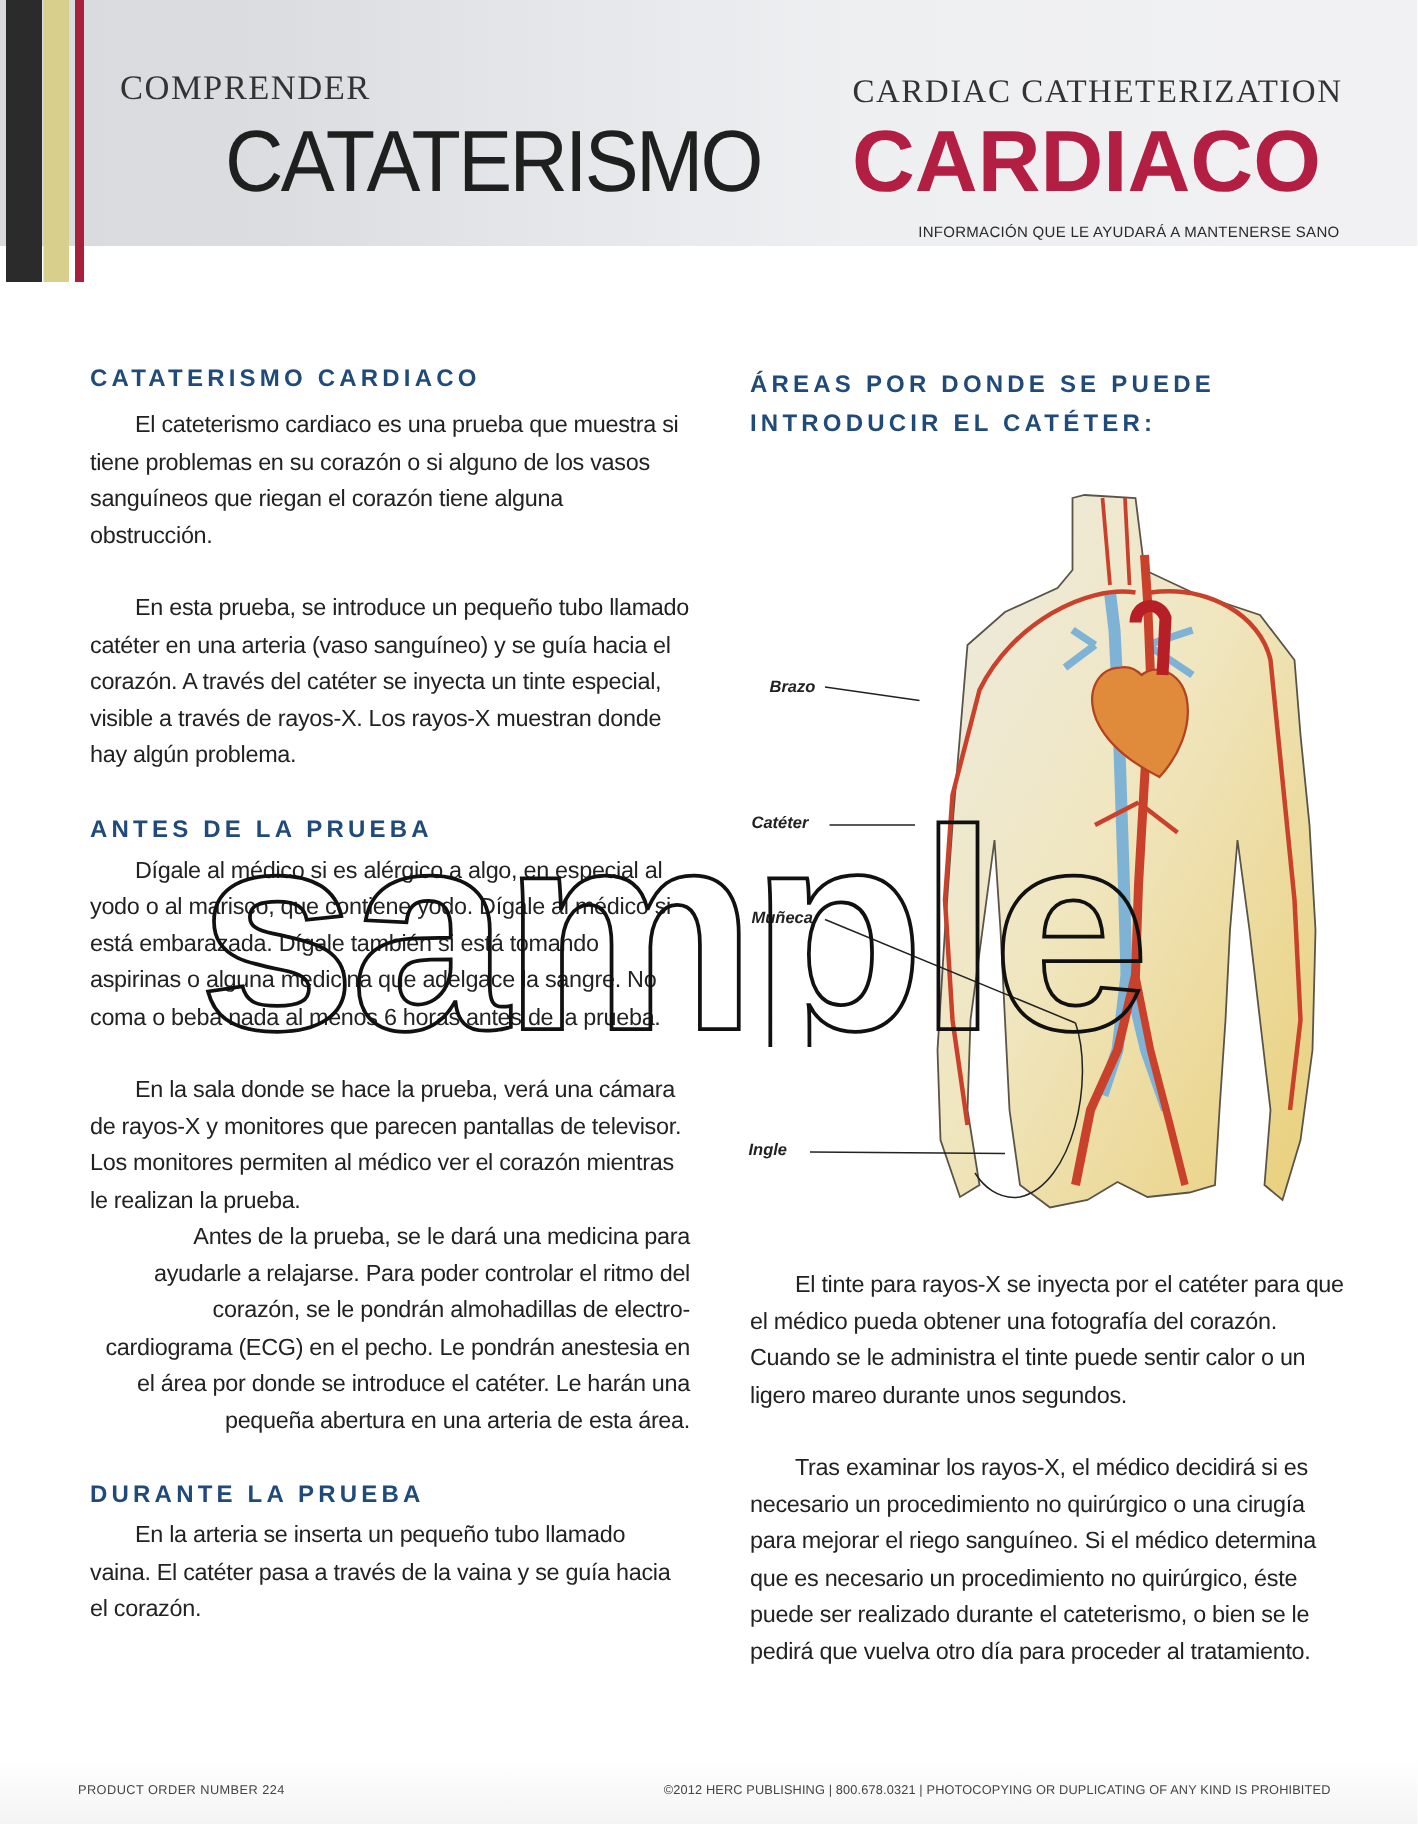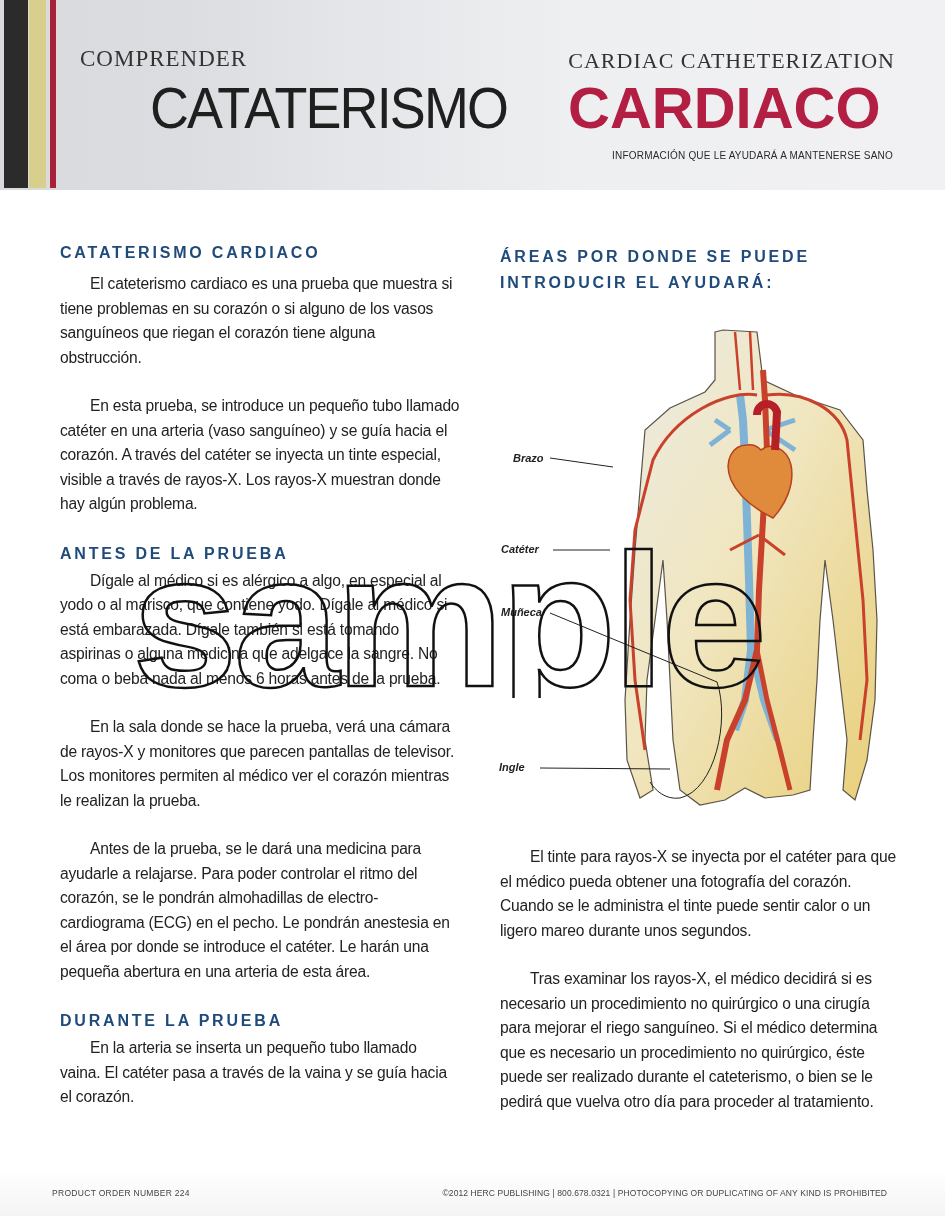--- a/index.html
+++ b/index.html
@@ -1,17 +1,17 @@
 <!DOCTYPE html>
 <html><head>
 <meta charset="utf-8">
 <style>
   html, body { margin:0; padding:0; }
   body { width:945px; height:1216px; background:#ffffff; position:relative; overflow:hidden; font-family:"Liberation Sans", sans-serif; color:#1c1c1c; }
-  .header { position:absolute; left:0; top:0; width:945px; height:190px;
+  .header { position:absolute; left:0; top:0; width:945px; height:164px;
     background: linear-gradient(90deg, #d9dade 0%, #dcdde1 20%, #e4e5e8 36%, #eeeff1 60%, #f1f1f3 100%); }
   .bar-black { position:absolute; left:4px; top:0; width:24px; height:188px; background:#2b2b2b; }
   .bar-gold { position:absolute; left:29px; top:0; width:17px; height:188px; background:#d8cf8d; }
   .bar-red { position:absolute; left:50px; top:0; width:6px; height:188px; background:#a8213b; }
   .kicker-left { position:absolute; left:80px; top:46px; font-family:"Liberation Serif", serif; font-size:23px; letter-spacing:1px; color:#333; }
   .kicker-right { position:absolute; right:50px; top:48px; font-family:"Liberation Serif", serif; font-size:22px; letter-spacing:1px; color:#333; }
   .title { position:absolute; left:150px; top:76px; font-size:58px; line-height:64px; white-space:nowrap; letter-spacing:-2px; }
   .title .t1 { color:#1f1f1f; font-weight:400; transform:scaleX(0.93); display:inline-block; transform-origin:left; }
   .title .t2 { color:#b31e43; font-weight:700; letter-spacing:0px; position:absolute; left:418px; top:0; }
   .tagline { position:absolute; right:52px; top:150px; font-size:10px; color:#2a2a2a; letter-spacing:0.2px; }
@@ -49,29 +49,29 @@
 </div>
 
 <div class="col col-left">
   <h2 class="sec">CATATERISMO CARDIACO</h2>
   <p class="body indent" style="margin-top:6px;">El cateterismo cardiaco es una prueba que muestra si tiene problemas en su corazón o si alguno de los vasos sanguíneos que riegan el corazón tiene alguna obstrucción.</p>
   <p class="body indent" style="margin-top:24px;">En esta prueba, se introduce un pequeño tubo llamado catéter en una arteria (vaso sanguíneo) y se guía hacia el corazón. A través del catéter se inyecta un tinte especial, visible a través de rayos-X. Los rayos-X muestran donde hay algún problema.</p>
 
   <h2 class="sec" style="margin-top:24px;">ANTES DE LA PRUEBA</h2>
   <p class="body indent" style="margin-top:2px;">Dígale al médico si es alérgico a algo, en especial al yodo o al marisco, que contiene yodo. Dígale al médico si está embarazada. Dígale también si está tomando aspirinas o alguna medicina que adelgace la sangre. No coma o beba nada al menos 6 horas antes de la prueba.</p>
   <p class="body indent" style="margin-top:24px;">En la sala donde se hace la prueba, verá una cámara de rayos-X y monitores que parecen pantallas de televisor. Los monitores permiten al médico ver el corazón mientras le realizan la prueba.</p>
-  <p class="body indent" style="margin-top:24px;">Antes de la prueba, se le dará una medicina para ayudarle a relajarse. Para poder controlar el ritmo del corazón, se le pondrán almohadillas de electro-cardiograma (ECG) en el pecho. Le pondrán anestesia en el área por donde se introduce el catéter. Le harán una pequeña abertura en una arteria de esta área.</p>
+  <p class="body indent" style="text-align:right;">Antes de la prueba, se le dará una medicina para ayudarle a relajarse. Para poder controlar el ritmo del corazón, se le pondrán almohadillas de electro-cardiograma (ECG) en el pecho. Le pondrán anestesia en el área por donde se introduce el catéter. Le harán una pequeña abertura en una arteria de esta área.</p>
 
   <h2 class="sec" style="margin-top:24px;">DURANTE LA PRUEBA</h2>
   <p class="body indent" style="margin-top:2px;">En la arteria se inserta un pequeño tubo llamado vaina. El catéter pasa a través de la vaina y se guía hacia el corazón.</p>
 </div>
 
 <div class="col col-right" style="top:244px;">
   <h2 class="sec">ÁREAS POR DONDE SE PUEDE</h2>
-  <h2 class="sec">INTRODUCIR EL AYUDARÁ:</h2>
+  <h2 class="sec">INTRODUCIR EL CATÉTER:</h2>
 </div>
 
 <div class="diagram">
   <svg width="445" height="510" viewBox="0 0 445 510">
     <defs>
       <linearGradient id="skin" x1="0" y1="0" x2="1" y2="1">
         <stop offset="0" stop-color="#ecebe3"></stop>
         <stop offset="0.45" stop-color="#f0e6c0"></stop>
         <stop offset="1" stop-color="#e9cf7a"></stop>
       </linearGradient>

